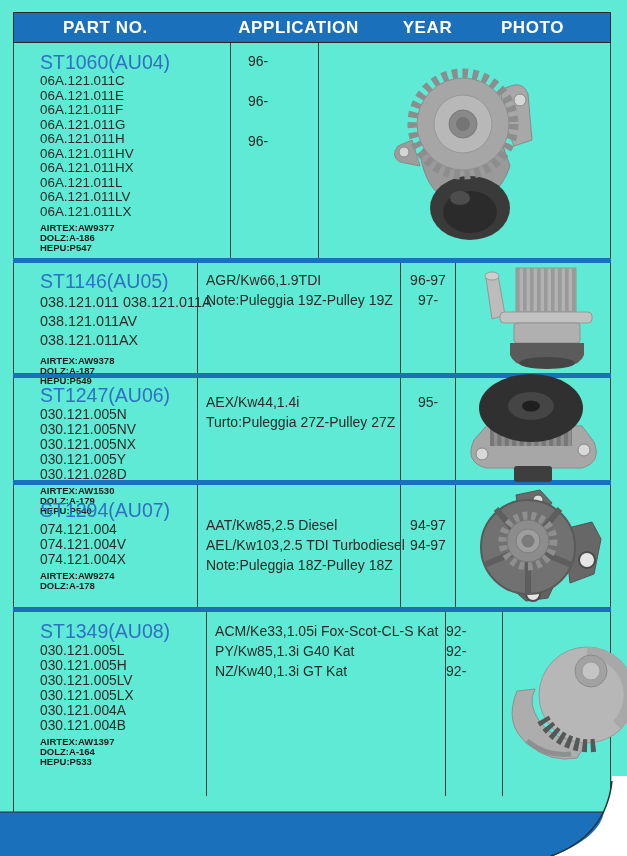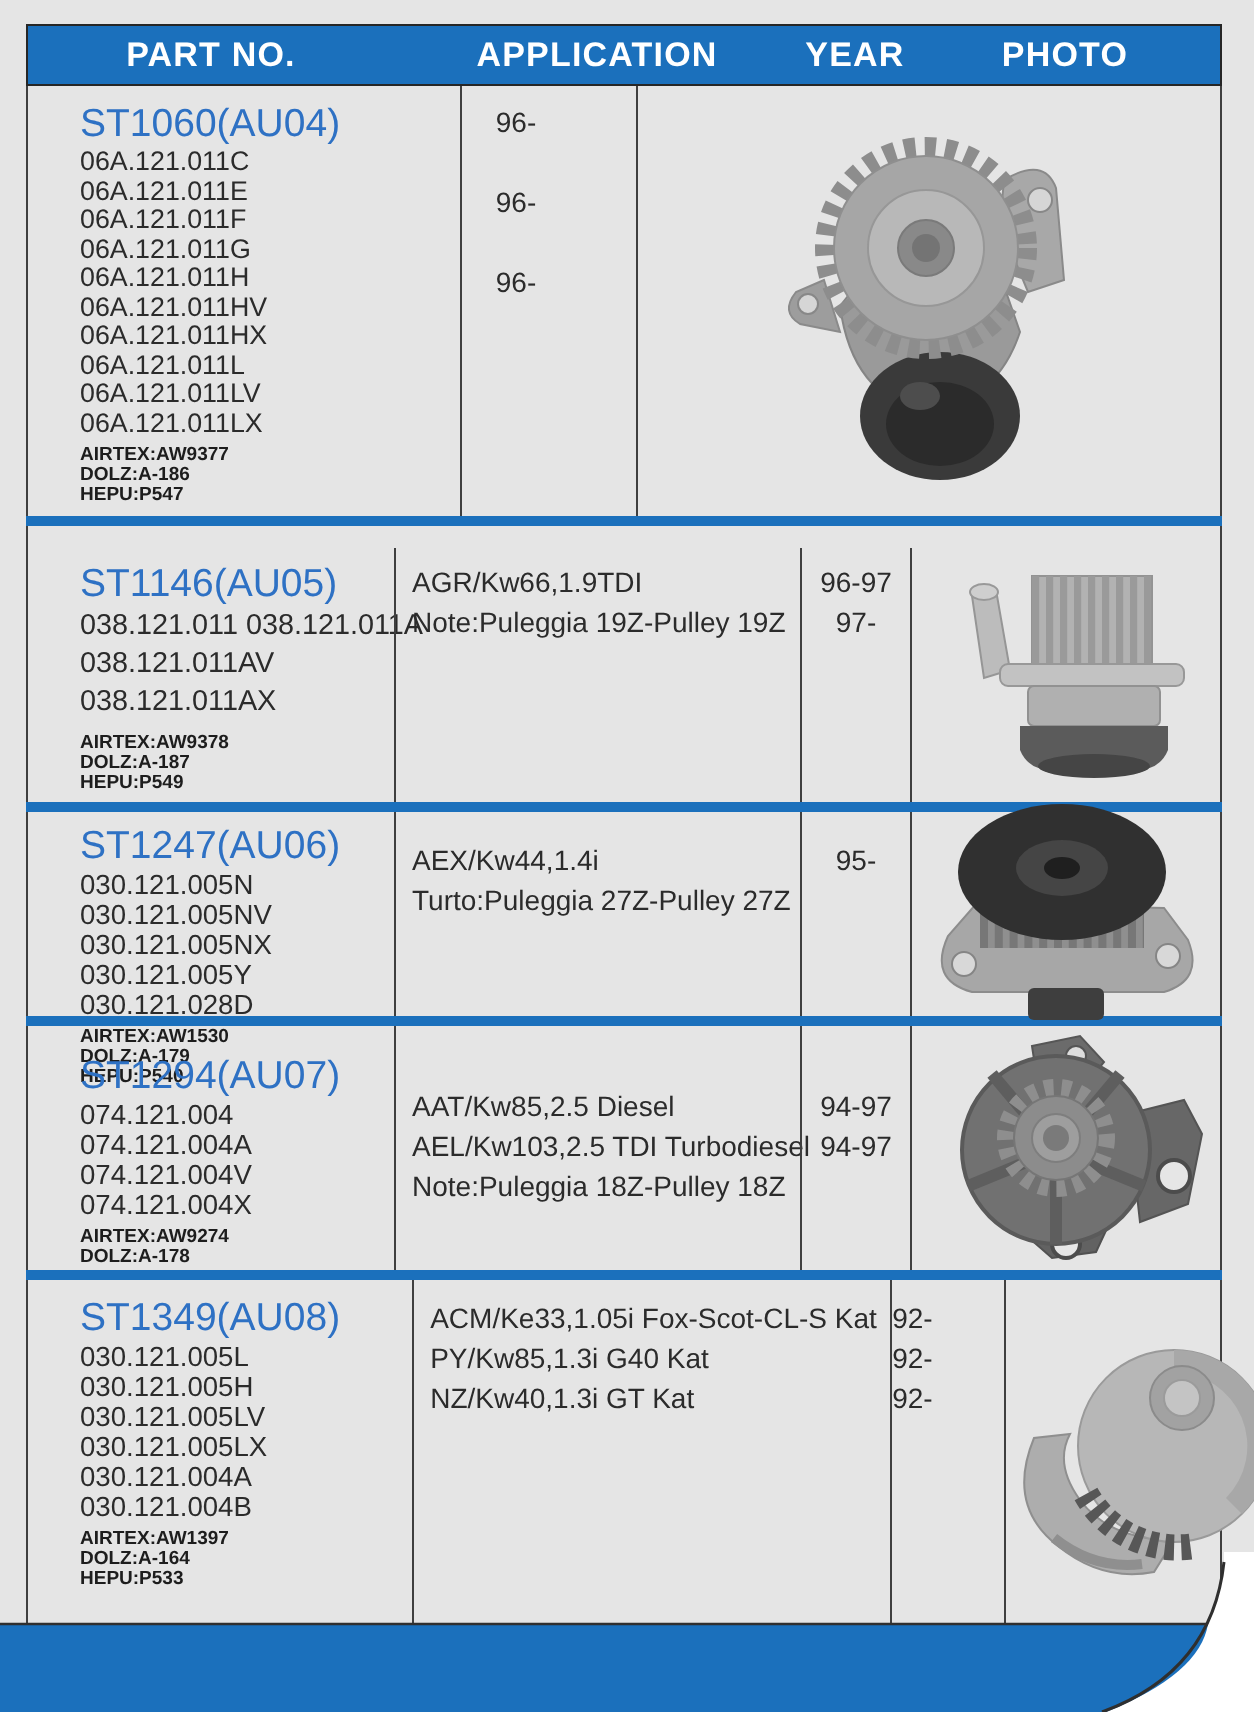--- a/index.html
+++ b/index.html
@@ -1,35 +1,35 @@
 <!DOCTYPE html>
 <html style="--accent-blue: #1B70BC; --heading-blue: #2E71C4;"><head>
 <meta charset="utf-8">
 <style>
   html,body{margin:0;padding:0;background:#ffffff;}
   .page{
-    position:relative;width:627px;height:856px;background:#e5e5e5;
+    position:relative;width:627px;height:856px;background:#5eead4;
     overflow:hidden;font-family:"Liberation Sans",sans-serif;color:#2b2b2b;
   }
   
   .hdr{
     position:absolute;left:13px;top:12px;width:598px;height:31px;
     background:var(--accent-blue,#1B70BC);border:1px solid #262626;box-sizing:border-box;
     display:flex;align-items:center;color:#ffffff;font-weight:bold;
     font-size:17px;letter-spacing:0.6px;
   }
   .hdr .hc{text-align:center;}
   .hc-part{width:183px;} .hc-app{width:203px;} .hc-year{width:55px;} .hc-photo{flex:1;}
   
   .tbody{
     position:absolute;left:13px;top:43px;width:598px;height:769px;
     border-left:1px solid #3f3f3f;border-right:1px solid #3f3f3f;box-sizing:border-box;
   }
   .row{display:flex;width:596px;}
-  .r1{height:215px;gap:33px;} .r2{height:127px;margin-top:11px;} .r3{height:102px;} .r4{height:122px;} .r5{height:184px;gap:36px;}
+  .r1{height:215px;gap:33px;} .r2{height:110px;} .r3{height:102px;} .r4{height:122px;} .r5{height:184px;gap:36px;}
   .divider{height:5px;background:var(--accent-blue,#1B70BC);margin:0 -1px;}
   .cell{box-sizing:border-box;}
   .cell-part{width:183px;padding-left:26px;}
   .cell-app{width:203px;border-left:1px solid #3f3f3f;padding-left:8px;}
   .cell-year{width:55px;border-left:1px solid #3f3f3f;text-align:center;}
   .cell-photo{flex:1;border-left:1px solid #3f3f3f;display:flex;align-items:center;justify-content:center;}
   
   .r1 .cell-part{padding-top:9px;}  .r1 .cell-app,.r1 .cell-year{padding-top:8px;}
   .r2 .cell-part{padding-top:8px;}  .r2 .cell-app,.r2 .cell-year{padding-top:7px;}
   .r3 .cell-part{padding-top:7px;}  .r3 .cell-app,.r3 .cell-year{padding-top:14px;}
@@ -196,21 +196,20 @@
         </svg>
       </div>
     </div>
     <div class="divider"></div>
 
     <div class="row r4">
       <div class="cell cell-part">
         <div class="code">ST1294(AU07)</div>
         <div class="nums">
             <div class="line">074.121.004</div>
-            <div class="line">074.121.004A</div>
             <div class="line">074.121.004V</div>
             <div class="line">074.121.004X</div>
           </div>
         <div class="brands">
             <div class="line">AIRTEX:AW9274</div>
             <div class="line">DOLZ:A-178</div>
           </div>
       </div>
       <div class="cell cell-app">
         <div class="apps">

